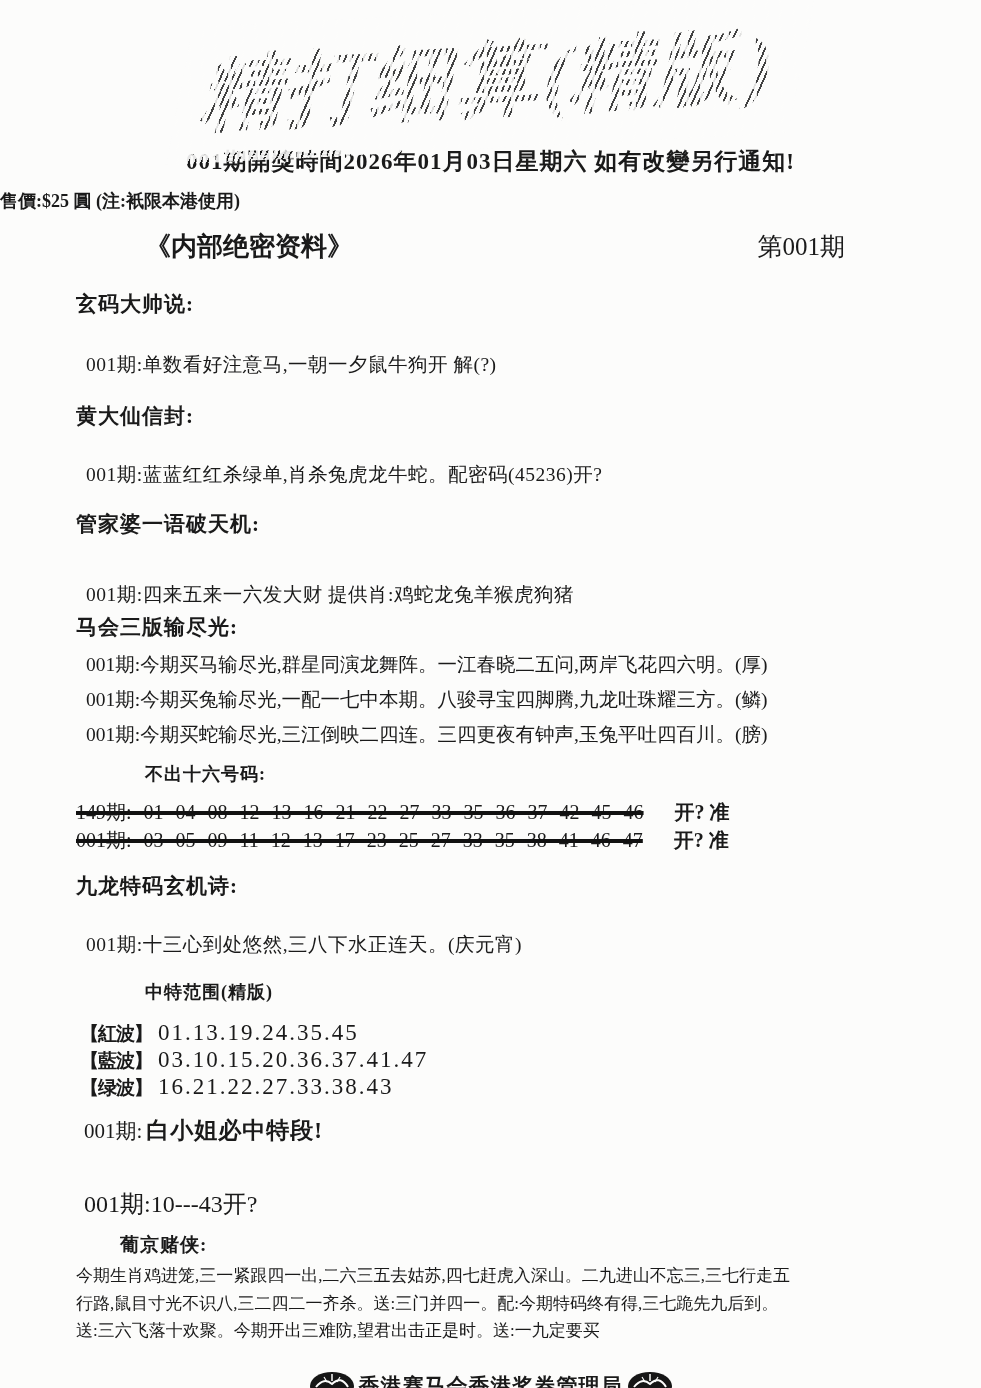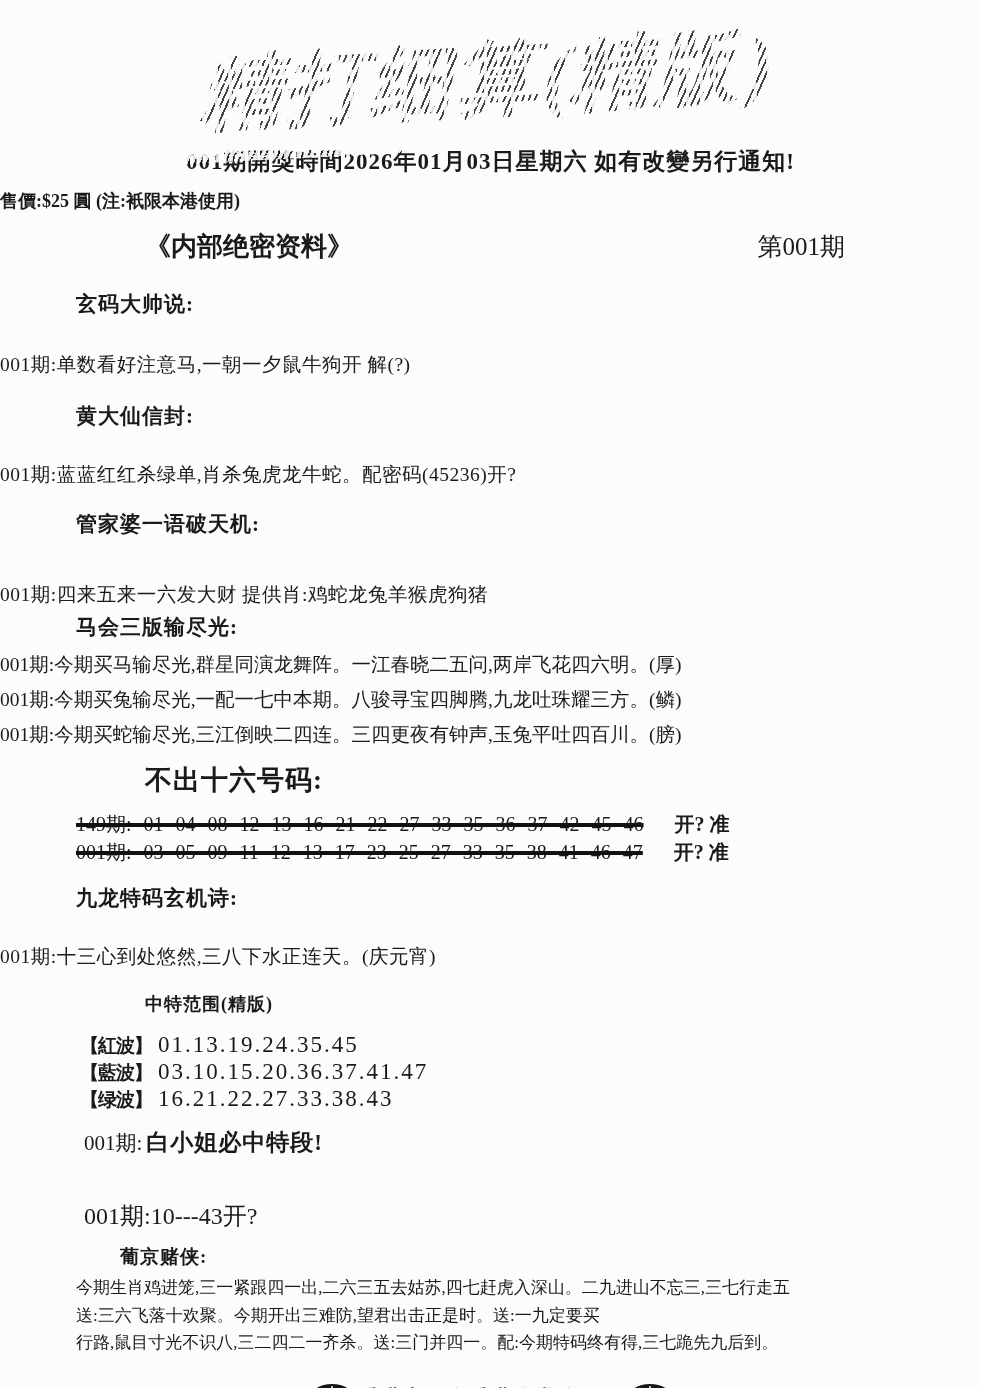--- a/index.html
+++ b/index.html
@@ -54,33 +54,34 @@
   }
   .doc-title{font-size:26px;font-weight:700;}
   .issue-no{font-size:25px;}
   
   .heading{
     padding-left:76px;
     font-size:21px;font-weight:700;
     letter-spacing:1px;
   }
   .bodyline{
+    padding-left:86px;
     font-size:19.5px;
     letter-spacing:.5px;
   }
   .h-xuanma{margin-top:26px;}
   .l-xuanma{margin-top:33px;}
   .h-huang{margin-top:24px;}
   .l-huang{margin-top:31px;}
   .h-guan{margin-top:22px;}
   .l-guan{margin-top:43px;}
   .h-mahui{margin-top:5px;font-family:Liberation Serif, serif;}
   .mahui-lines{margin-top:6px;}
   .mahui-lines .bodyline{line-height:35px;letter-spacing:0;}
-  .h-buchu{margin-top:10px;padding-left:145px;font-size:27px;}
+  .h-buchu{margin-top:10px;padding-left:145px;font-size:18px;}
   .strike-rows{margin-top:12px;}
   .strike-row{
     padding-left:76px;
     font-size:20px;
     line-height:28px;
     white-space:nowrap;
   }
   .strike-text{
     text-decoration:line-through;
     text-decoration-thickness:3.5px;
@@ -182,22 +183,22 @@
   <div class="baixiaojie">
     <span class="prefix">001期:</span>
     <span class="strong">白小姐必中特段!</span>
   </div>
 
   <div class="range-line">001期:10---43开?</div>
 
   <div class="heading h-pujing">葡京赌侠:</div>
   <div class="pujing-lines">
     <div class="bodyline">今期生肖鸡进笼,三一紧跟四一出,二六三五去姑苏,四七赶虎入深山。二九进山不忘三,三七行走五</div>
+    <div class="bodyline">行路,鼠目寸光不识八,三二四二一齐杀。送:三门并四一。配:今期特码终有得,三七跪先九后到。</div>
     <div class="bodyline">送:三六飞落十欢聚。今期开出三难防,望君出击正是时。送:一九定要买</div>
-    <div class="bodyline">行路,鼠目寸光不识八,三二四二一齐杀。送:三门并四一。配:今期特码终有得,三七跪先九后到。</div>
   </div>
 
   <div class="footer">
     <div class="footer-logo-row">
       <svg class="logo" width="46" height="30" viewBox="0 0 46 30" aria-hidden="true">
         <ellipse cx="23" cy="15" rx="22" ry="14" fill="#161616"></ellipse>
         <path d="M7 16 q8 -10 16 -3 q9 -9 16 3" stroke="#fcfcfb" fill="none" stroke-width="2"></path>
         <path d="M12 21 q11 6 22 0" stroke="#fcfcfb" fill="none" stroke-width="1.5"></path>
         <line x1="23" y1="3" x2="23" y2="10" stroke="#fcfcfb" stroke-width="1.5"></line>
         <line x1="15" y1="6" x2="18" y2="11" stroke="#fcfcfb" stroke-width="1.2"></line>

